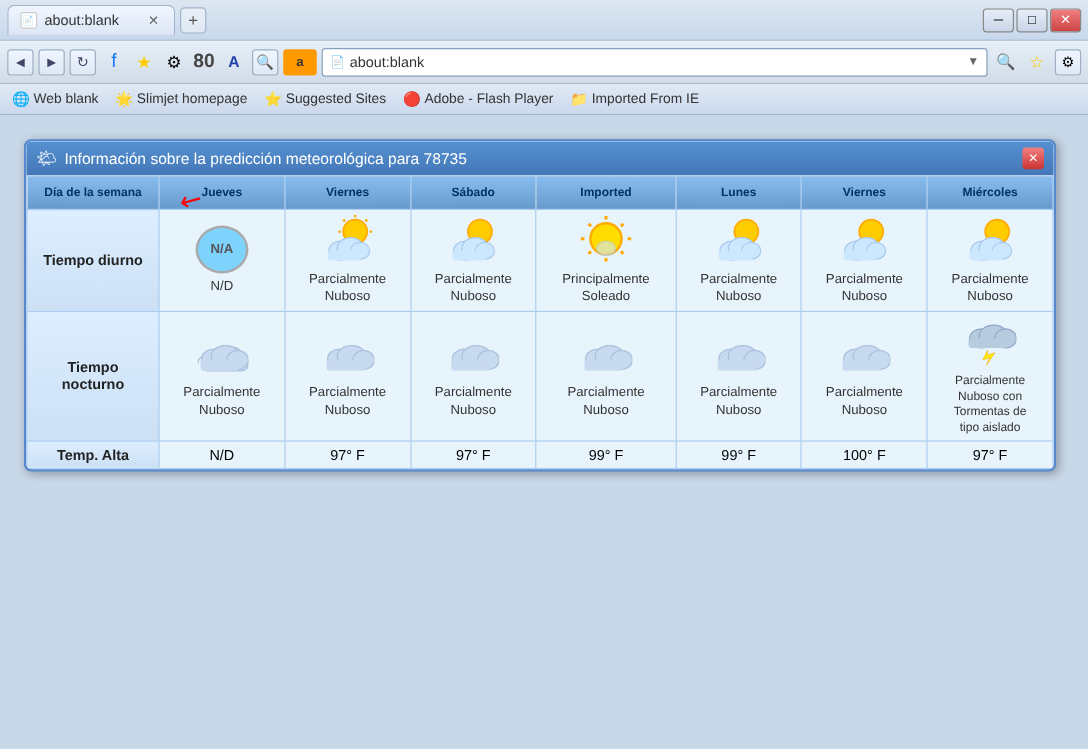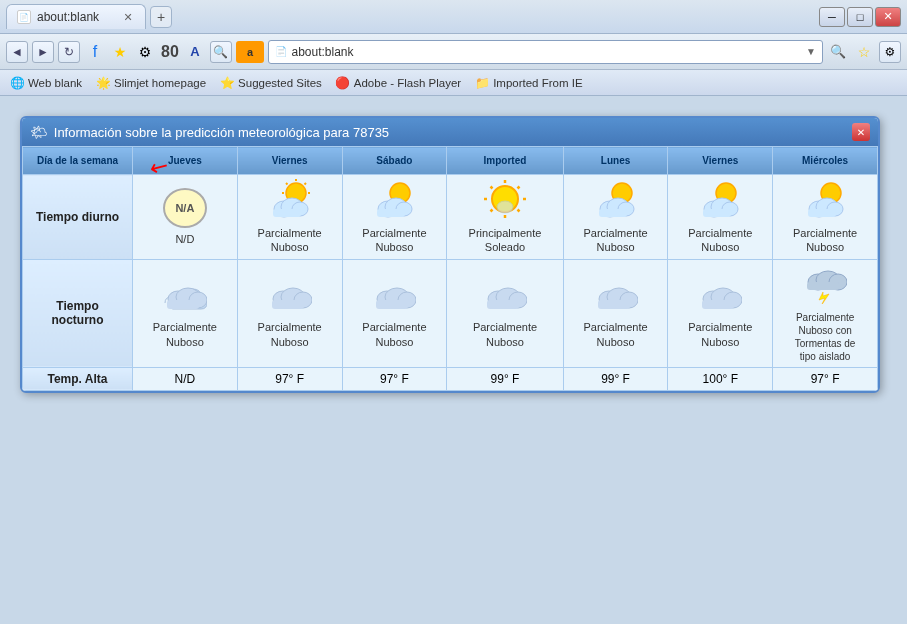--- a/index.html
+++ b/index.html
@@ -343,21 +343,21 @@
     }
     .cloud-only {
       width: 44px;
       height: 36px;
       margin: 0 auto 4px;
     }
     .na-badge {
       width: 44px;
       height: 40px;
       margin: 0 auto 4px;
-      background: #fef9c3;
+      background: #7dd3fc;
       border-radius: 50%;
       display: flex;
       align-items: center;
       justify-content: center;
       font-size: 11px;
       font-weight: bold;
       color: #555;
       border: 2px solid #aaa;
     }
     .storm-icon {

